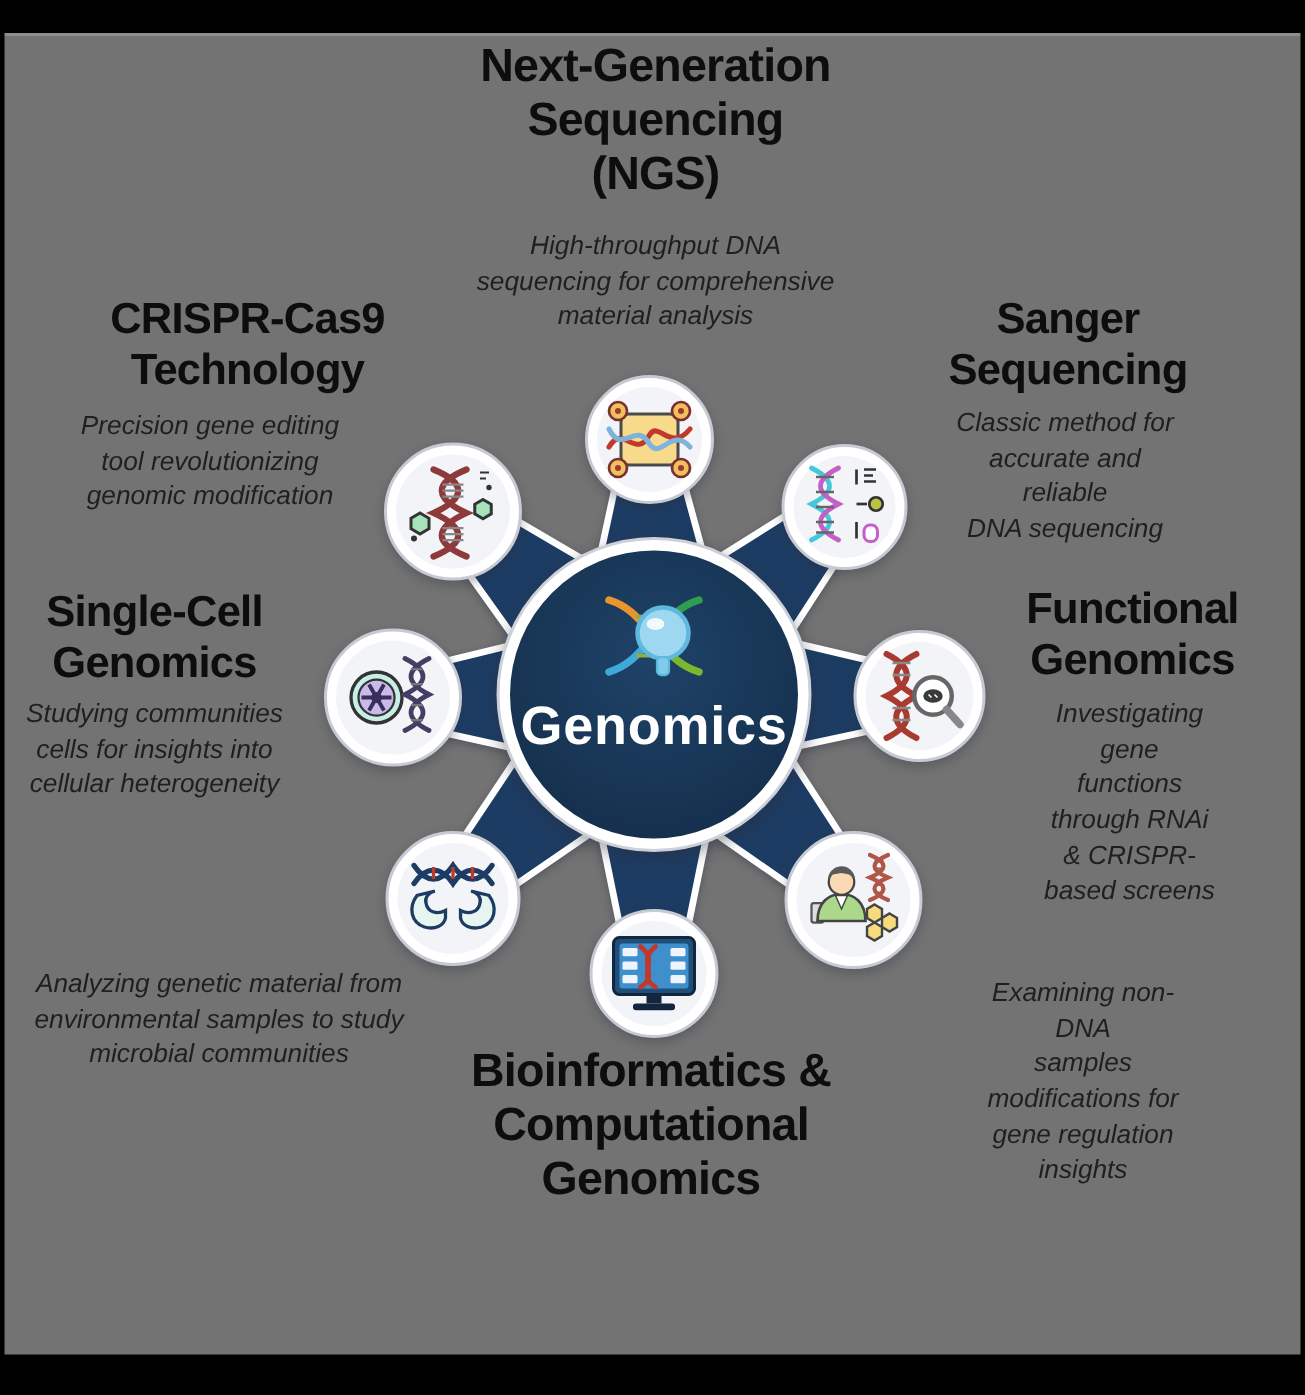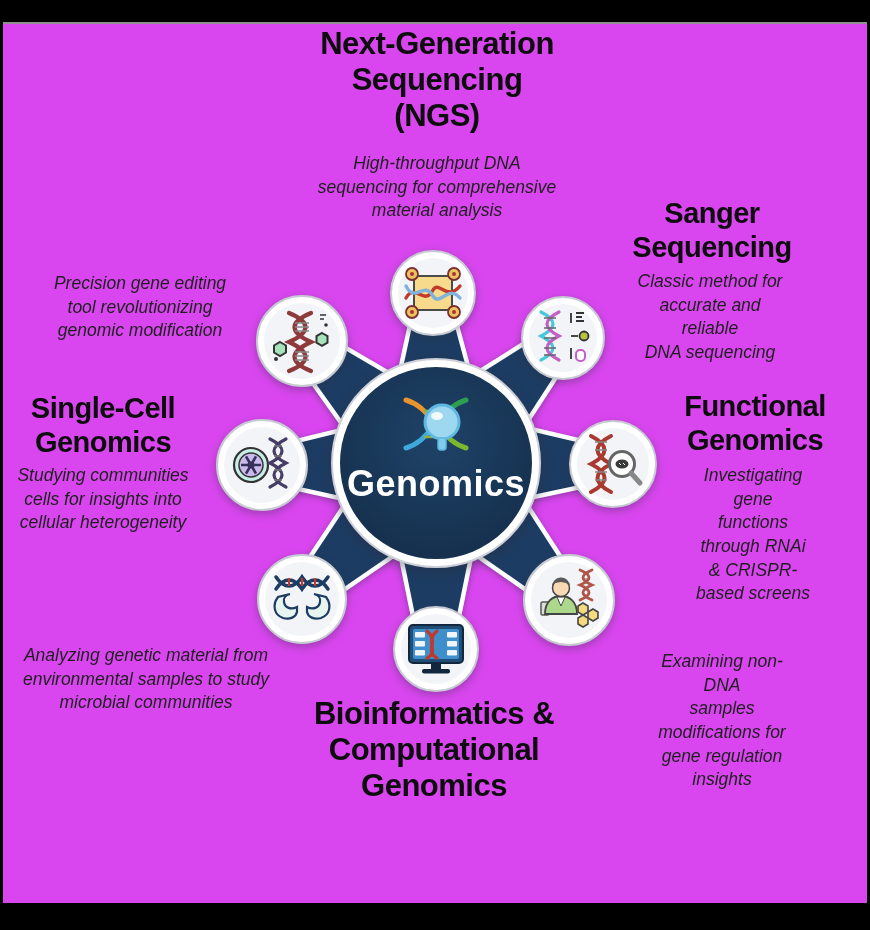--- a/index.html
+++ b/index.html
@@ -1,17 +1,17 @@
 <!DOCTYPE html>
 <html><head>
 <meta charset="utf-8">
 <style>
   html,body{margin:0;padding:0;background:#222;}
   .stage{
-    position:relative;width:870px;height:930px;background:#d946ef;overflow:hidden;
+    position:relative;width:870px;height:930px;background:#737373;overflow:hidden;
     font-family:"Liberation Sans", sans-serif;
   }
   .frame-top{position:absolute;left:0;top:0;width:870px;height:22px;background:#000;border-bottom:2px solid #8f8f8f;z-index:30;}
   .frame-bottom{position:absolute;left:0;top:903px;width:870px;height:27px;background:#000;z-index:30;}
   .frame-left{position:absolute;left:0;top:0;width:3px;height:930px;background:#000;z-index:31;}
   .frame-right{position:absolute;right:0;top:0;width:3px;height:930px;background:#000;z-index:31;}
 
   svg.diagram{position:absolute;left:0;top:0;z-index:5;}
   .wedge{fill:#1d3c63;stroke:#ffffff;stroke-width:4.5;filter:drop-shadow(0 2px 3px rgba(40,45,60,.4));}
   .node-outer{fill:#ffffff;stroke:#c7cad2;stroke-width:2;filter:drop-shadow(0 3px 4px rgba(40,45,60,.35));}
@@ -256,18 +256,20 @@
   <div class="desc d-meta">Analyzing genetic material from
 environmental samples to study
 microbial communities</div>
 
   <div class="title t-med t-singlecell">Single-Cell
 Genomics</div>
   <div class="desc d-singlecell">Studying communities
 cells for insights into
 cellular heterogeneity</div>
 
+  <div class="title t-med t-crispr">CRISPR-Cas9
+Technology</div>
   <div class="desc d-crispr">Precision gene editing
 tool revolutionizing
 genomic modification</div>
 
   <div class="hub-label">Genomics</div>
 </div>
 
 </body></html>

